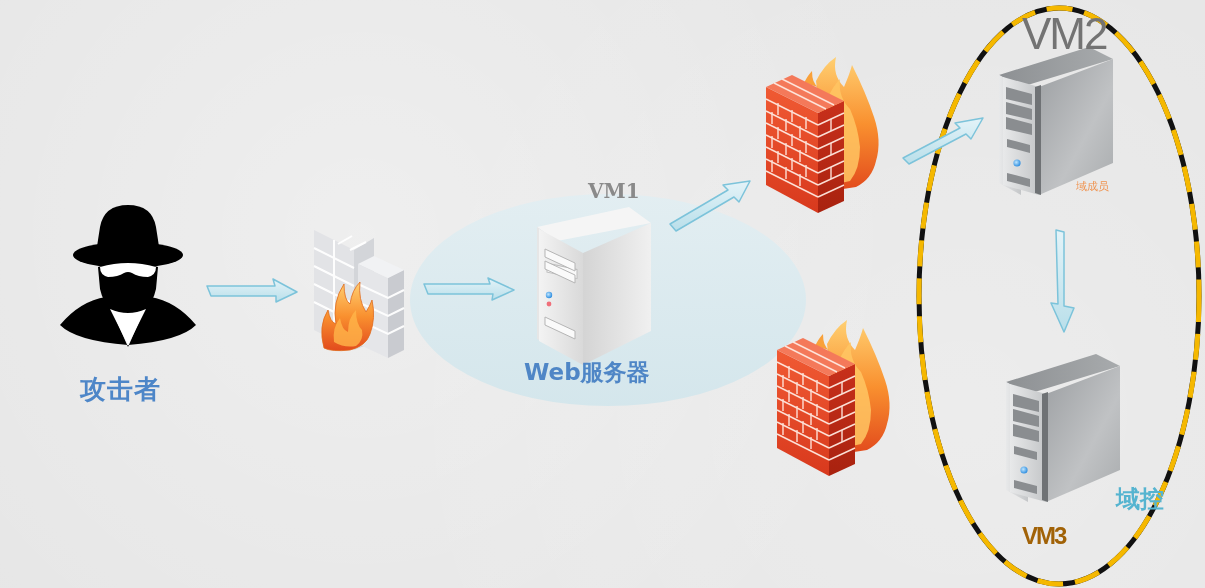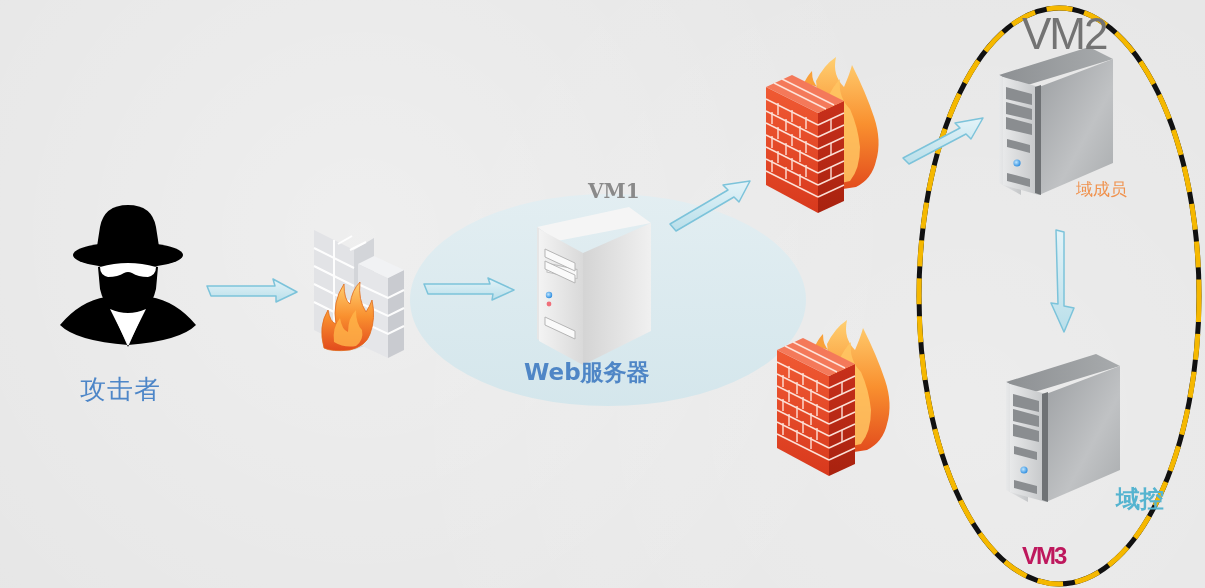--- a/index.html
+++ b/index.html
@@ -24,21 +24,21 @@
     }
     .label {
       position: absolute;
       white-space: nowrap;
       line-height: 1;
     }
     .lbl-attacker {
       left: 80px; top: 376px;
       font-size: 26px;
       color: #4d86c8;
-      font-weight: normal;
+      font-weight: bold;
       letter-spacing: 1px;
     }
     .lbl-vm1 {
       left: 580px; top: 181px;
       font-size: 20px;
       color: #8a8a8a;
       font-family: "DejaVu Serif", "Liberation Serif", serif;
       font-weight: bold;
       margin-left: 8px;
     }
@@ -50,38 +50,37 @@
     }
     .lbl-vm2 {
       left: 1022px; top: 12px;
       font-size: 44px;
       color: #737373;
       font-family: "Liberation Sans", sans-serif;
       letter-spacing: -2px;
     }
     .lbl-member {
       left: 1076px; top: 181px;
-      font-size: 17px;
+      font-size: 11px;
       color: #f0924e;
     }
     .lbl-dc {
       left: 1082px; top: 487px;
       font-size: 24px;
       color: #55b4d0;
       font-weight: bold;
       margin-left: 34px;
     }
     .lbl-vm3 {
       left: 1022px; top: 524px;
       font-size: 24px;
-      color: #be185d;
+      color: #a16207;
       font-family: "Liberation Sans", sans-serif;
       font-weight: bold;
       letter-spacing: -2px;
-      margin-top: 20px;
     }
   </style>
 </head>
 <body>
 
 <div id="stage">
   <svg width="1205" height="588" viewBox="0 0 1205 588" xmlns="http://www.w3.org/2000/svg">
     <defs>
       <linearGradient id="zoneGrad" x1="0" y1="0" x2="0" y2="1">
         <stop offset="0" stop-color="#e2eef2"></stop>

